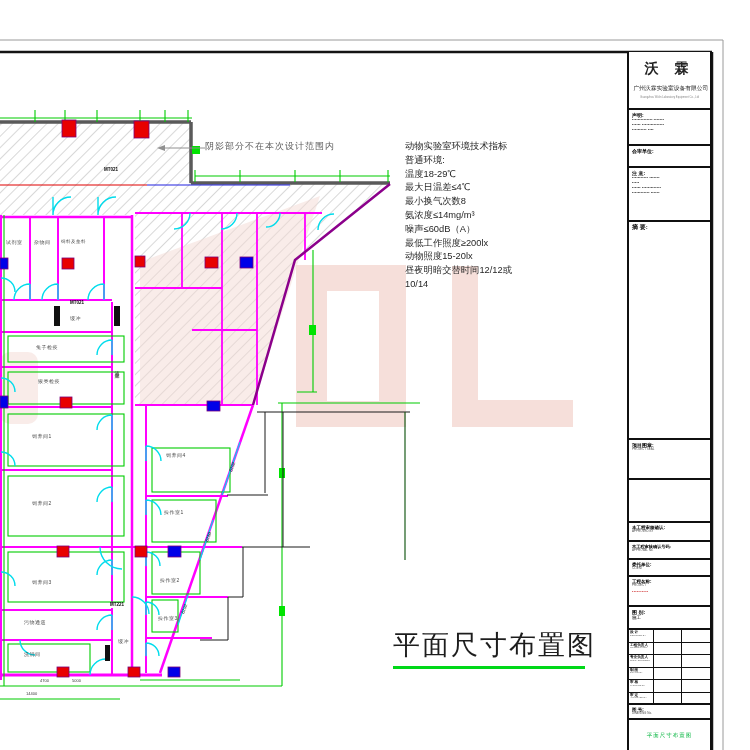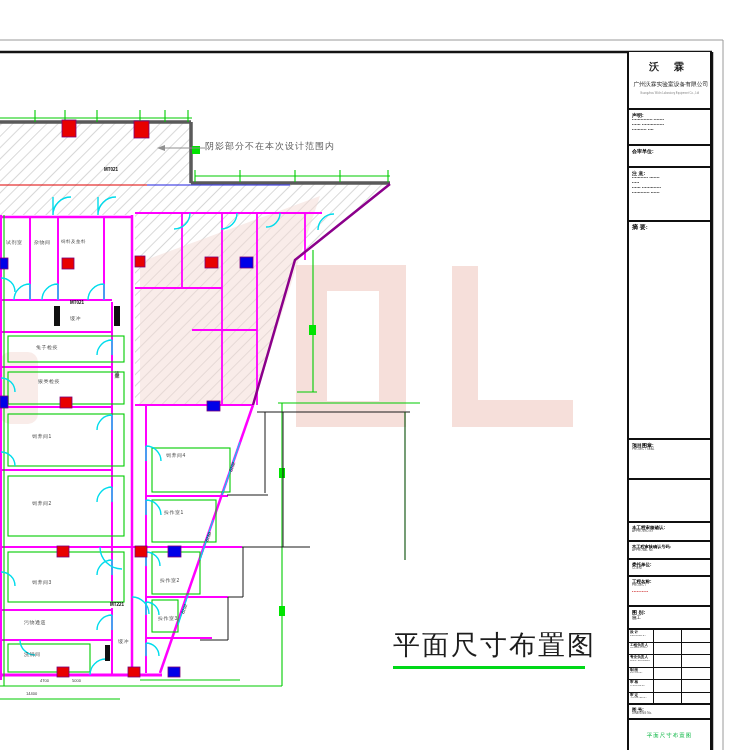--- a/index.html
+++ b/index.html
@@ -17,21 +17,21 @@
   #dtitle{position:absolute;left:393px;top:627px;width:192px;text-align:center;
     font-family:"DejaVu Serif", serif;font-size:27px;color:#1d1d1d;letter-spacing:2px;
     padding-bottom:3px;border-bottom:3px solid #00d818;white-space:nowrap;}
   
   #tblock{position:absolute;left:627px;top:52px;width:85px;height:698px;box-sizing:border-box;
     border-left:2px solid #101010;border-right:2px solid #101010;background:#fff;display:flex;flex-direction:column;}
   #tblock .sec{box-sizing:border-box;border-bottom:2px solid #101010;padding:2px 3px;overflow:hidden;position:relative;}
   #tblock .seclabel{font-size:5px;font-weight:bold;color:#000;line-height:1.2;}
   #tblock .sub{font-size:3px;color:#555;line-height:1.2;}
   #tblock .fill{font-size:3.6px;color:#111;line-height:5px;letter-spacing:.2px;word-break:break-all;}
-  .logoname{font-size:10px;font-weight:bold;letter-spacing:6px;text-align:center;margin-top:6px;color:#222;}
+  .logoname{font-size:14px;font-weight:bold;letter-spacing:6px;text-align:center;margin-top:6px;color:#222;}
   .companycn{font-size:6px;text-align:center;margin-top:6px;color:#222;white-space:nowrap;transform:scale(.96);transform-origin:center;}
   .companyen{font-size:3px;text-align:center;margin-top:2px;color:#888;white-space:nowrap;transform:scale(.9);transform-origin:center;}
   .redval{font-size:3.8px;color:#cc2020;margin-top:2px;letter-spacing:.3px;}
   #signtable{display:grid;grid-template-columns:25px 28px 1fr;}
   #signtable .cell{box-sizing:border-box;border-bottom:1.2px solid #101010;border-right:1.2px solid #101010;
     height:12.5px;padding:1px 1px;overflow:hidden;}
   #signtable .cell.last{border-right:none;}
   #signtable .cn{font-size:3.6px;font-weight:bold;color:#000;line-height:1.1;white-space:nowrap;}
   #signtable .en{font-size:2.6px;color:#666;line-height:1.1;white-space:nowrap;transform:scale(.9);transform-origin:left;}
   .greenname{font-size:5.5px;color:#00b43c;text-align:center;margin-top:10px;letter-spacing:1px;}
@@ -182,20 +182,33 @@
 
   <g font-size="4.5" fill="#111">
     <text x="232" y="472" transform="rotate(-70 232 472)">6292</text>
     <text x="208" y="542" transform="rotate(-70 208 542)">6250</text>
     <text x="184" y="614" transform="rotate(-70 184 614)">6292</text>
   </g>
 </svg>
 
 <div id="note">阴影部分不在本次设计范围内</div>
 
+<div id="spec">
+  <div>动物实验室环境技术指标</div>
+  <div>普通环境:</div>
+  <div>温度18-29℃</div>
+  <div>最大日温差≤4℃</div>
+  <div>最小换气次数8</div>
+  <div>氨浓度≤14mg/m³</div>
+  <div>噪声≤60dB（A）</div>
+  <div>最低工作照度≥200lx</div>
+  <div>动物照度15-20lx</div>
+  <div>昼夜明暗交替时间12/12或</div>
+  <div>10/14</div>
+</div>
 
 <div class="lbl" style="left:6px;top:240px">试剂室</div>
 <div class="lbl" style="left:34px;top:240px">杂物间</div>
 <div class="lbl" style="left:61px;top:240px;font-size:4.5px">饲料及垫料</div>
 <div class="lbl" style="left:70px;top:316px">缓冲</div>
 <div class="lbl" style="left:36px;top:345px">兔子检疫</div>
 <div class="lbl" style="left:38px;top:379px">猴类检疫</div>
 <div class="lbl" style="left:32px;top:434px">饲养间1</div>
 <div class="lbl" style="left:32px;top:501px">饲养间2</div>
 <div class="lbl" style="left:32px;top:580px">饲养间3</div>

